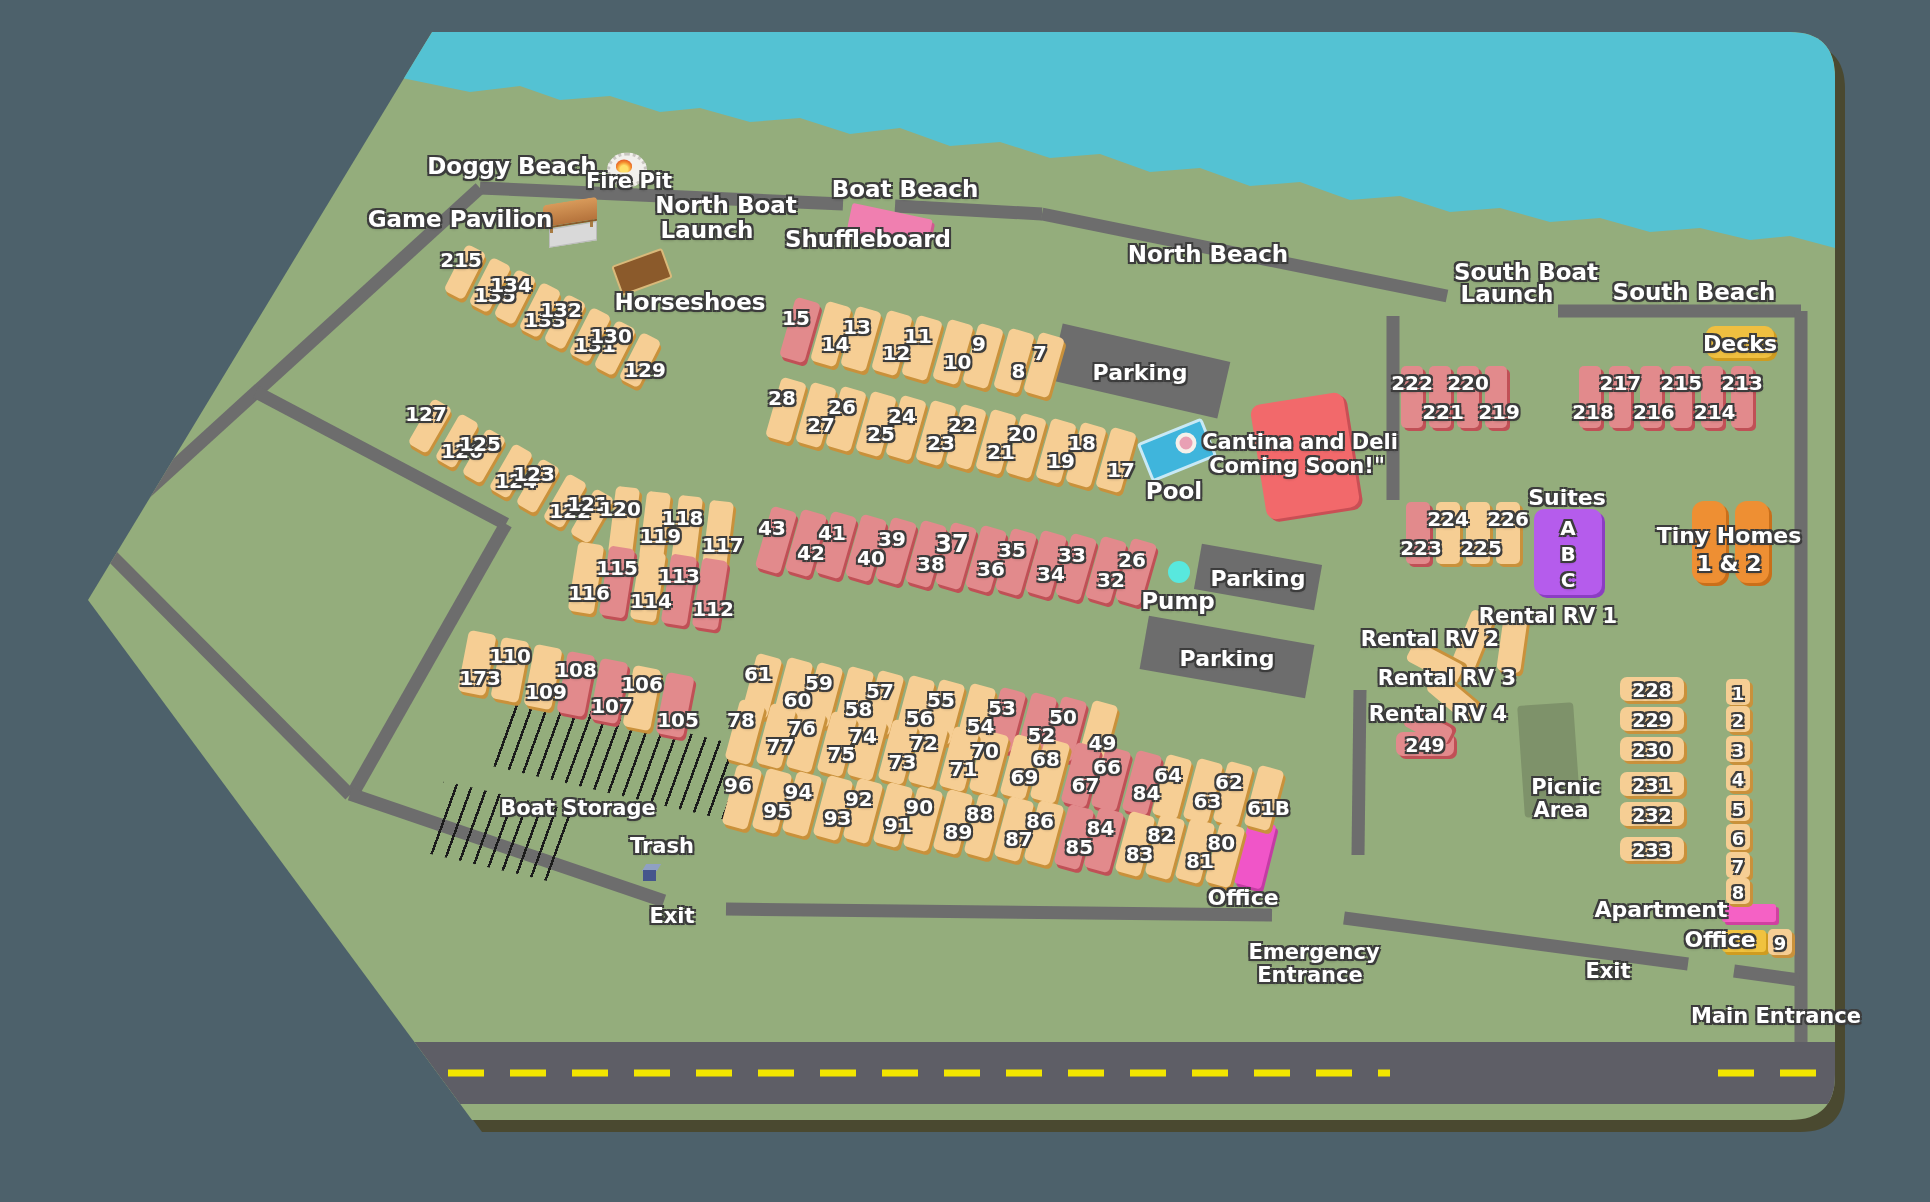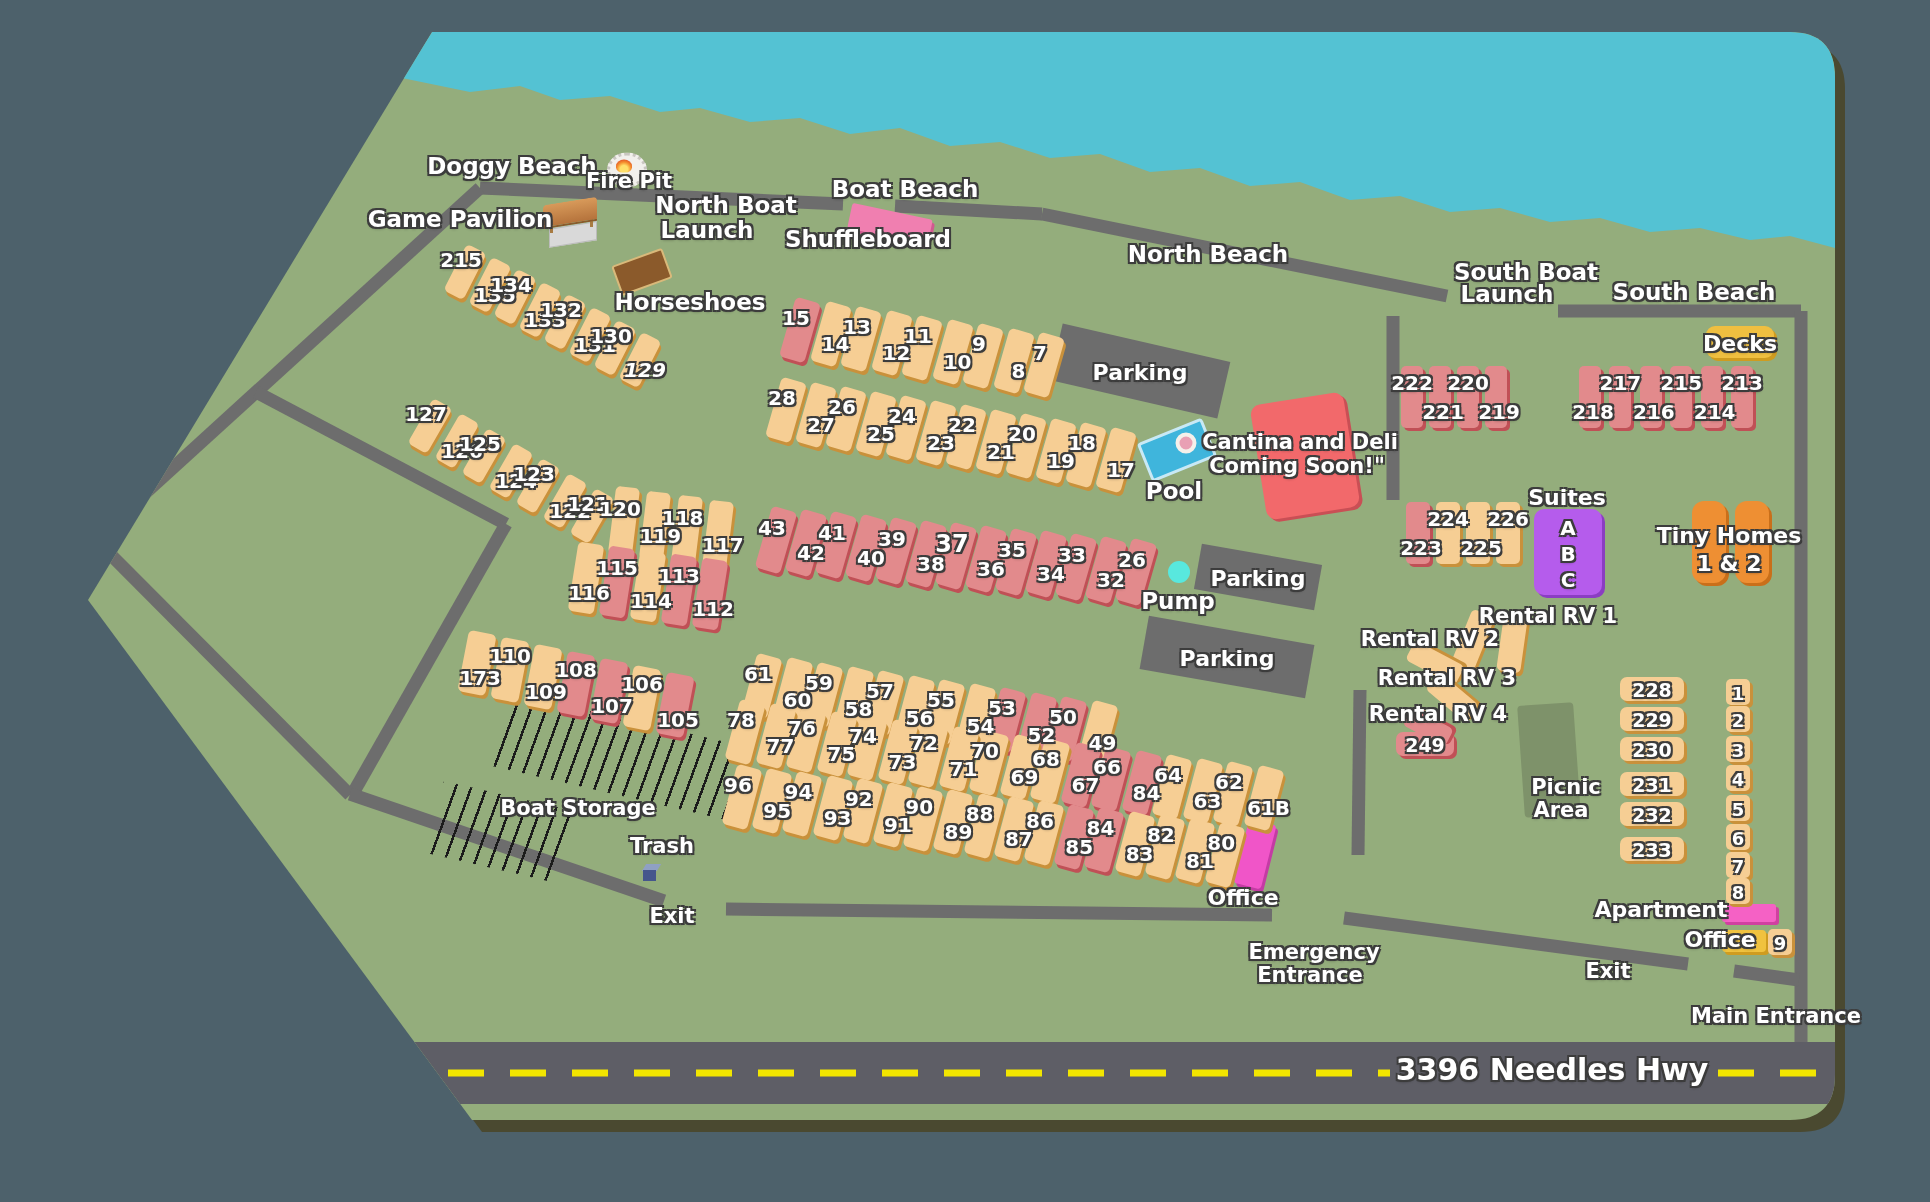--- a/index.html
+++ b/index.html
@@ -114,21 +114,21 @@
     <div class="lbl" style="font-size: 20px; left: 511px; top: 285.2px;">134</div>
     <div class="stall" style="left: 540px; top: 309.8px; width: 22px; height: 52px; transform: translate(-50%, -50%) rotate(27deg); background: rgb(246, 206, 148); box-shadow: rgb(201, 145, 59) 3px 3px 0px;"></div>
     <div class="lbl" style="font-size: 20px; left: 545px; top: 319.8px;">133</div>
     <div class="stall" style="left: 565px; top: 322.4px; width: 22px; height: 52px; transform: translate(-50%, -50%) rotate(27deg); background: rgb(246, 206, 148); box-shadow: rgb(201, 145, 59) 3px 3px 0px;"></div>
     <div class="lbl" style="font-size: 20px; left: 561px; top: 310.4px;">132</div>
     <div class="stall" style="left: 590px; top: 335px; width: 22px; height: 52px; transform: translate(-50%, -50%) rotate(27deg); background: rgb(246, 206, 148); box-shadow: rgb(201, 145, 59) 3px 3px 0px;"></div>
     <div class="lbl" style="font-size: 20px; left: 595px; top: 345px;">131</div>
     <div class="stall" style="left: 615px; top: 347.6px; width: 22px; height: 52px; transform: translate(-50%, -50%) rotate(27deg); background: rgb(246, 206, 148); box-shadow: rgb(201, 145, 59) 3px 3px 0px;"></div>
     <div class="lbl" style="font-size: 20px; left: 611px; top: 335.6px;">130</div>
     <div class="stall" style="left: 640px; top: 360.2px; width: 22px; height: 52px; transform: translate(-50%, -50%) rotate(27deg); background: rgb(246, 206, 148); box-shadow: rgb(201, 145, 59) 3px 3px 0px;"></div>
-    <div class="lbl" style="font-size: 20px; left: 645px; top: 370.2px; font-style: italic;">129</div>
+    <div class="lbl" style="font-size: 20px; left: 645px; top: 370.2px;">129</div>
     <div class="stall" style="left: 430px; top: 426px; width: 22px; height: 52px; transform: translate(-50%, -50%) rotate(30deg); background: rgb(246, 206, 148); box-shadow: rgb(201, 145, 59) 3px 3px 0px;"></div>
     <div class="lbl" style="font-size: 20px; left: 426px; top: 414px;">127</div>
     <div class="stall" style="left: 457px; top: 441px; width: 22px; height: 52px; transform: translate(-50%, -50%) rotate(30deg); background: rgb(246, 206, 148); box-shadow: rgb(201, 145, 59) 3px 3px 0px;"></div>
     <div class="lbl" style="font-size: 20px; left: 462px; top: 451px;">126</div>
     <div class="stall" style="left: 484px; top: 456px; width: 22px; height: 52px; transform: translate(-50%, -50%) rotate(30deg); background: rgb(246, 206, 148); box-shadow: rgb(201, 145, 59) 3px 3px 0px;"></div>
     <div class="lbl" style="font-size: 20px; left: 480px; top: 444px;">125</div>
     <div class="stall" style="left: 511px; top: 471px; width: 22px; height: 52px; transform: translate(-50%, -50%) rotate(30deg); background: rgb(246, 206, 148); box-shadow: rgb(201, 145, 59) 3px 3px 0px;"></div>
     <div class="lbl" style="font-size: 20px; left: 516px; top: 481px;">124</div>
     <div class="stall" style="left: 538px; top: 486px; width: 22px; height: 52px; transform: translate(-50%, -50%) rotate(30deg); background: rgb(246, 206, 148); box-shadow: rgb(201, 145, 59) 3px 3px 0px;"></div>
     <div class="lbl" style="font-size: 20px; left: 534px; top: 474px;">123</div>
@@ -403,14 +403,13 @@
     <div class="lbl" style="font-size: 22px; left: 1661px; top: 909px;">Apartment</div>
     <div class="lbl" style="font-size: 22px; left: 1720px; top: 939px;">Office</div>
     <div class="lbl" style="font-size: 22px; left: 1243px; top: 897px;">Office</div>
     <div class="lbl" style="font-size: 21px; left: 1752px; top: 1016px; padding-left: 48px;">Main Entrance</div>
     <div class="lbl" style="font-size: 21px; left: 1608px; top: 971px;">Exit</div>
     <div class="lbl" style="font-size: 21px; left: 672px; top: 916px;">Exit</div>
     <div class="lbl" style="font-size: 21px; left: 1314px; top: 952px;">Emergency</div>
     <div class="lbl" style="font-size: 21px; left: 1310px; top: 975px;">Entrance</div>
     <div class="lbl" style="font-size: 21px; left: 662px; top: 846px;">Trash</div>
     <div class="lbl" style="font-size: 21px; left: 578px; top: 808px;">Boat Storage</div>
-    <div class="lbl" style="font-size: 30px; left: 1552px; top: 1069px;">3396 Needles Hwy</div>
   </div>
 
 </body></html>

